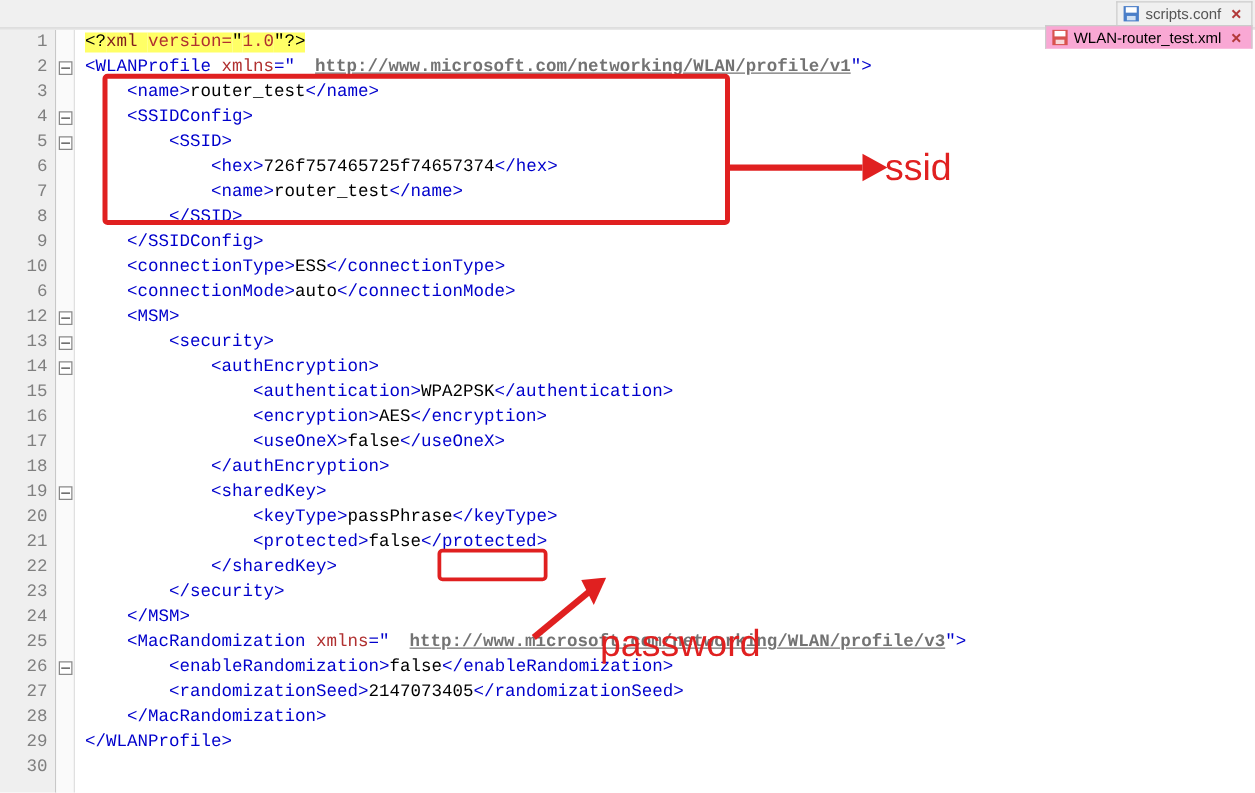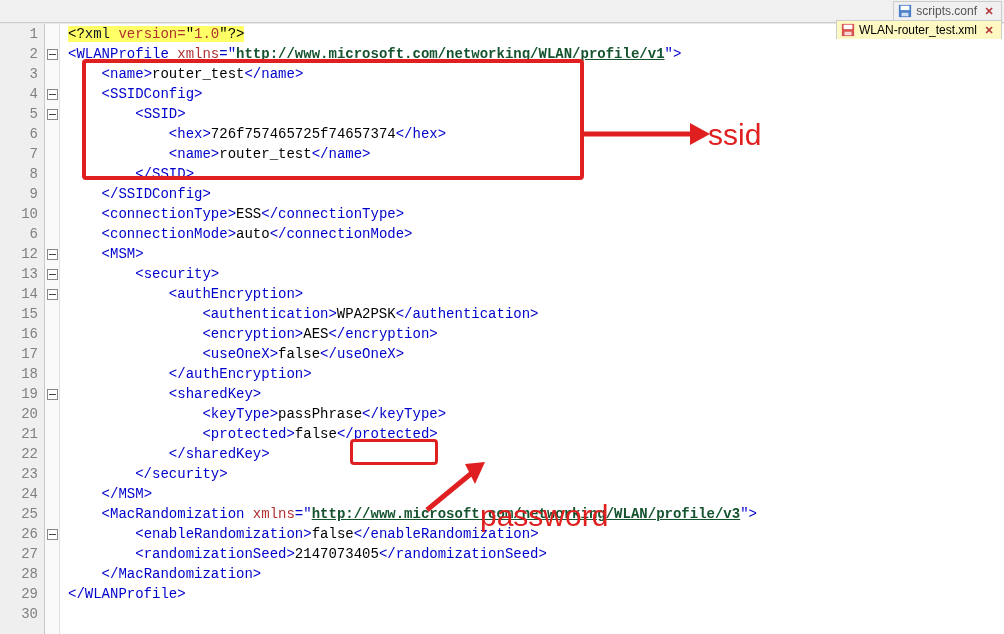--- a/index.html
+++ b/index.html
@@ -29,21 +29,21 @@
     border: 1px solid #ccc;
     border-bottom: none;
     font-family: Tahoma, Arial, sans-serif;
     font-size: 12px;
     color: #555;
     cursor: pointer;
     position: relative;
     top: 1px;
   }
   .tab.active {
-    background: #fef9c3;
+    background: #f9a8d4;
     color: #000;
   }
   .tab-icon {
     width: 14px;
     height: 14px;
     display: inline-flex;
     align-items: center;
     justify-content: center;
     margin-right: 4px;
   }
@@ -110,25 +110,25 @@
     padding-left: 8px;
     flex: 1;
   }
   .code .line {
     height: 20px;
     line-height: 20px;
     white-space: pre;
   }
   .tag { color: #0000cc; }
   .attr { color: #b03030; }
-  .str { color: #14532d; font-weight: bold; text-decoration: underline;}
+  .str { color: #737373; font-weight: bold; text-decoration: underline; margin-left: 16px;}
   .txt { color: #000; font-weight: normal; }
   .pi  { background: #ffff66; color: #000; }
   .pi-red { background: #ffff66; color: #b03030; font-weight: normal;}
-  .pi-blue{ background: #ffff66; color: #0f172a; }
+  .pi-blue{ background: #ffff66; color: #7f1d1d; }
 
   .overlay {
     position: absolute;
     inset: 0;
     pointer-events: none;
   }
   .anno-box {
     position: absolute;
     border: 4px solid #e02020;
     border-radius: 4px;

